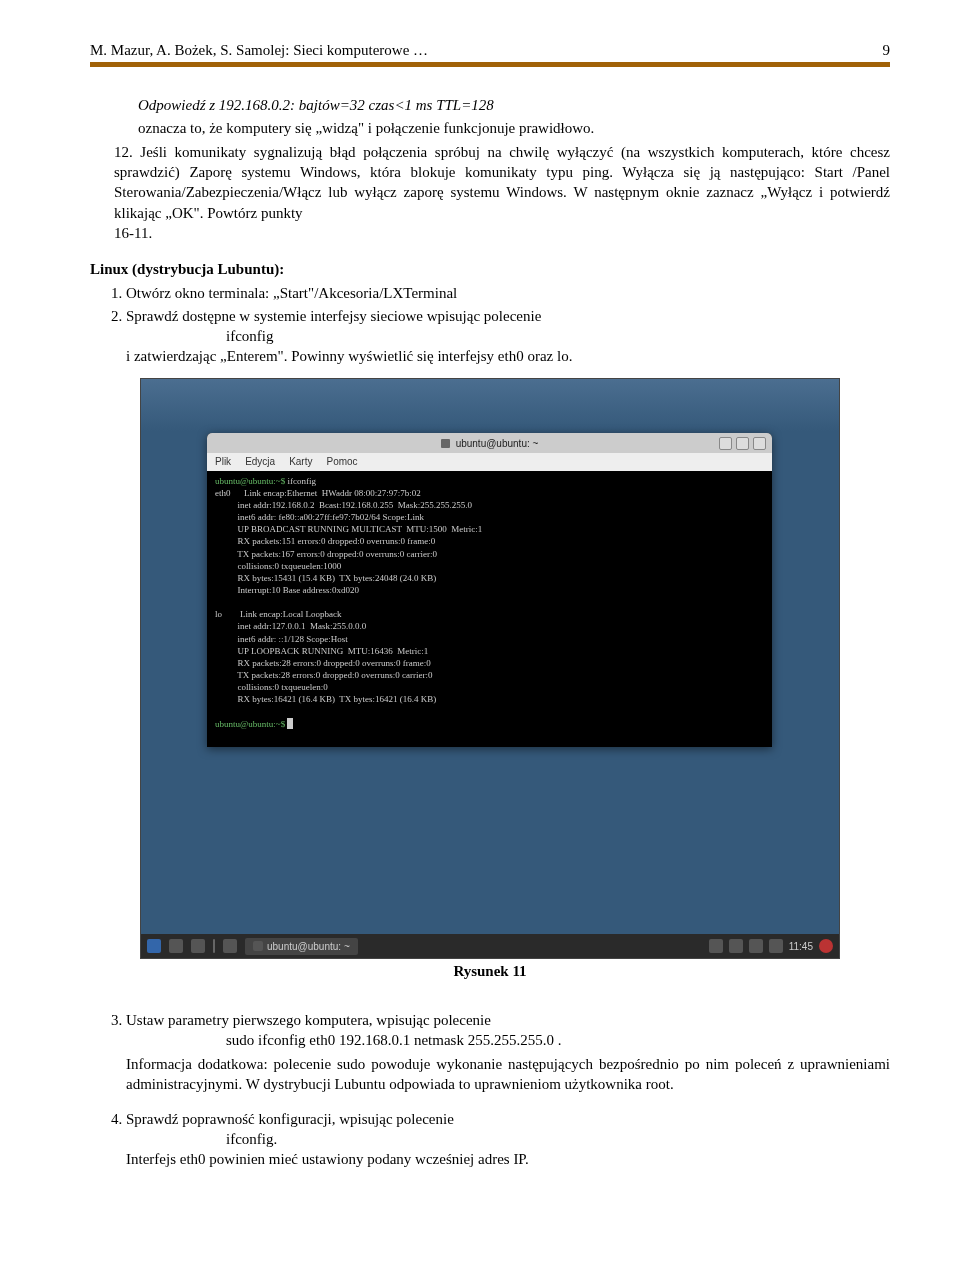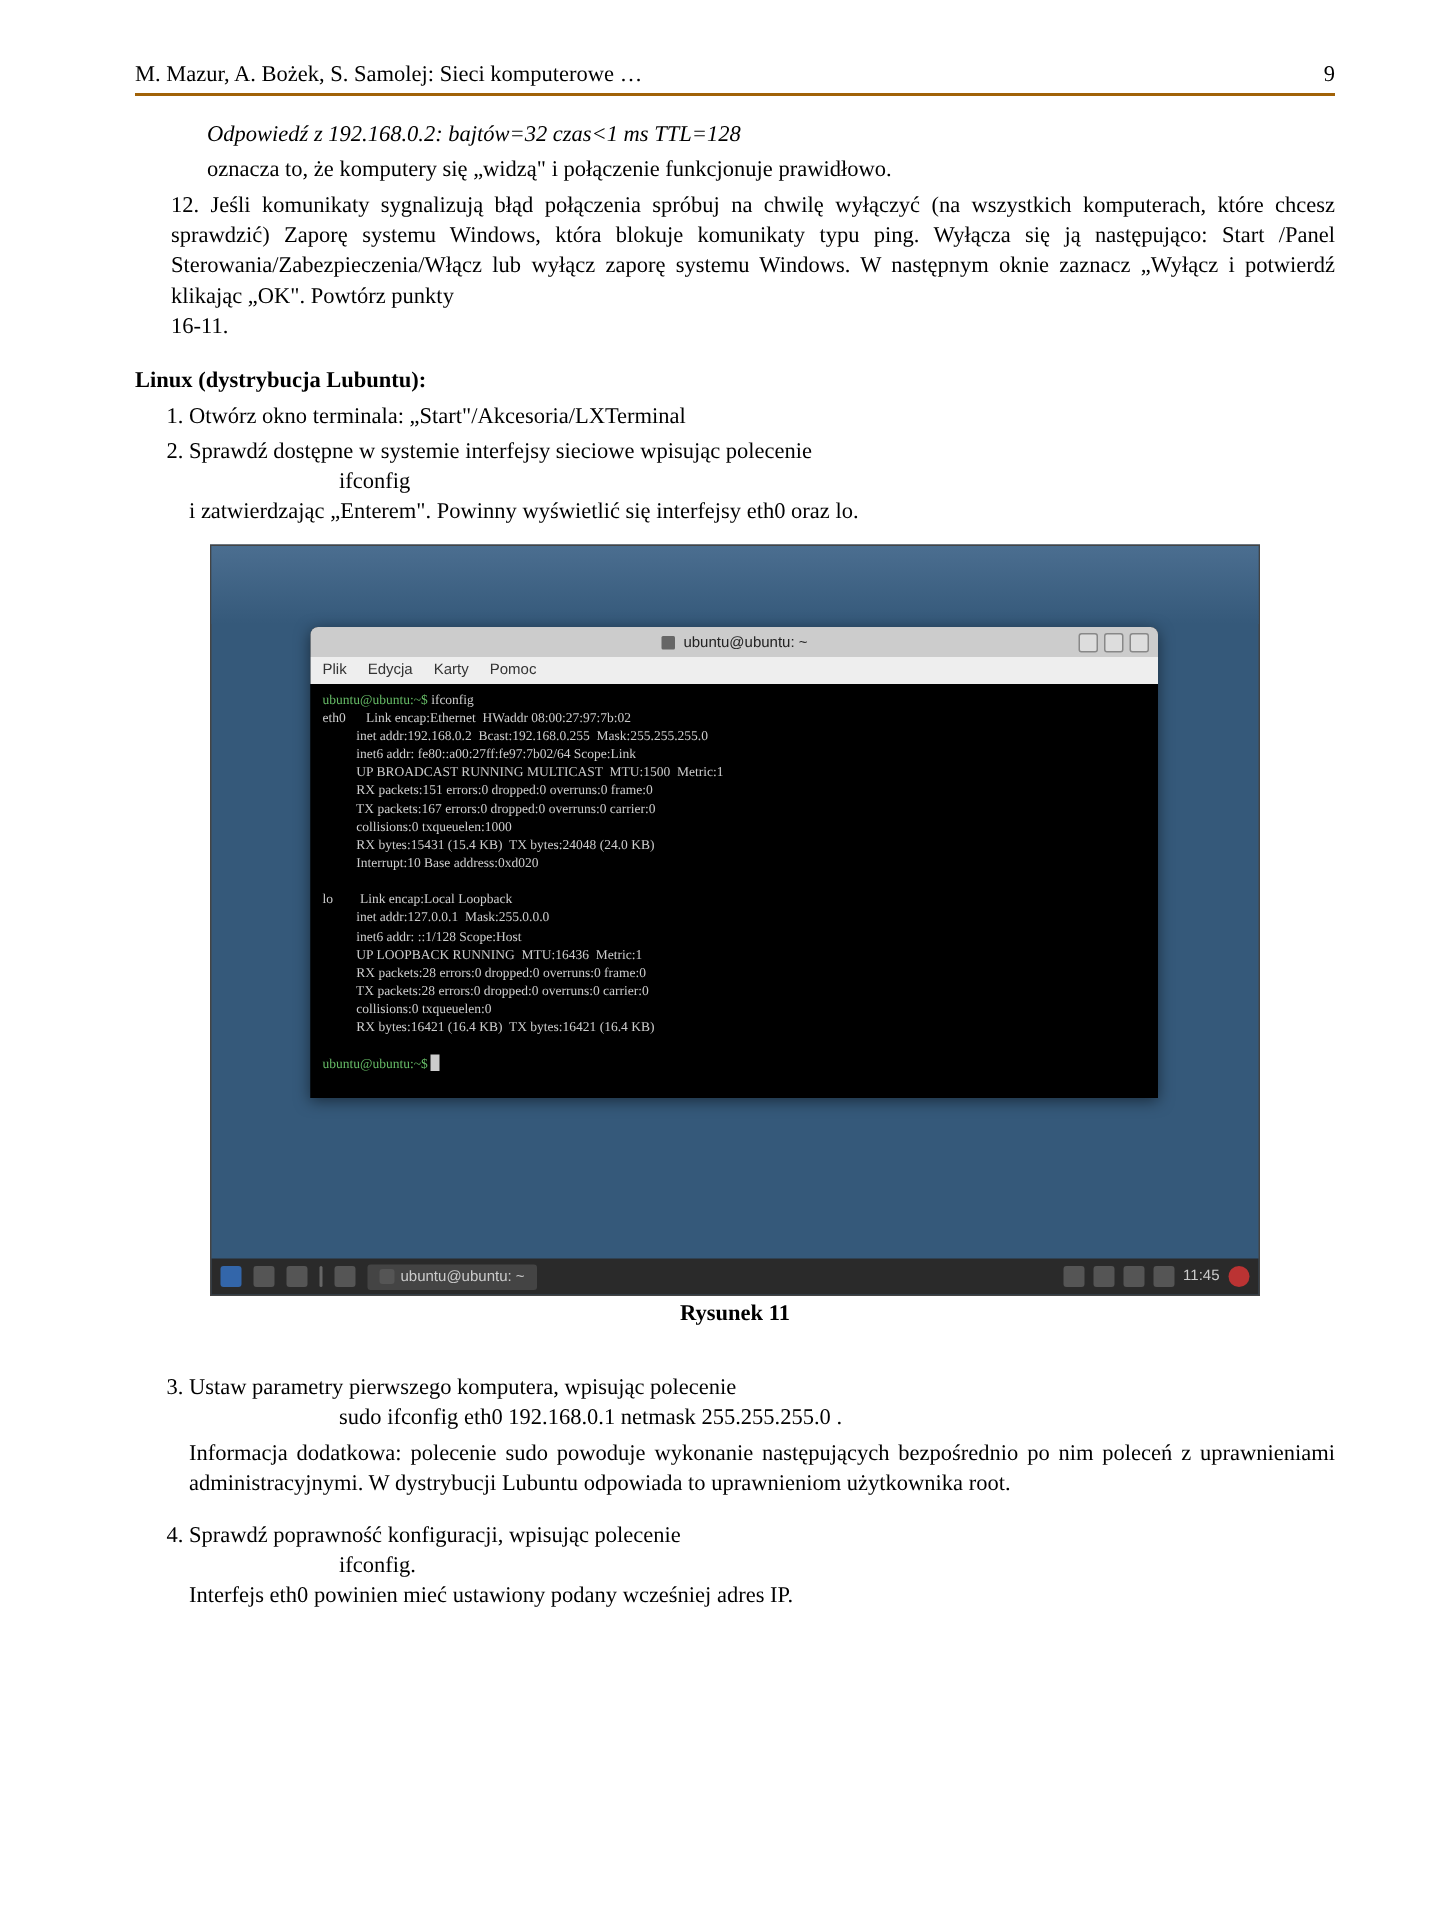--- a/index.html
+++ b/index.html
@@ -9,23 +9,23 @@
     margin: 0;
     padding: 40px 70px 60px 90px;
     background: #fff;
     color: #000;
     width: 960px;
     box-sizing: border-box;
   }
   .header-line {
     display: flex;
     justify-content: space-between;
-    border-bottom: 2px solid #a16207;
+    border-bottom: 5px solid #a16207;
     padding-bottom: 2px;
-    margin-bottom: 16px;
+    margin-bottom: 28px;
     font-size: 15px;
     text-align: center;
   }
   .indent {
     margin-left: 48px;
     text-align: justify;
   }
   .indent-para {
     margin: 0 0 2px 0;
   }
@@ -39,21 +39,21 @@
   .mono-block {
     margin-left: 100px;
     font-family: "Times New Roman", serif;
   }
   .screenshot {
     width: 700px;
     margin: 10px auto 2px auto;
     border: 1px solid #444;
     background: #35597a;
     position: relative;
-    height: 501px;
+    height: 581px;
     box-sizing: border-box;
   }
   .term-window {
     position: absolute;
     top: 54px;
     left: 66px;
     width: 565px;
     background: #000;
     border-radius: 5px 5px 0 0;
     box-shadow: 0 2px 10px rgba(0,0,0,0.5);
@@ -123,21 +123,21 @@
   .tb-icon {
     width: 14px; height: 14px; background: #555; border-radius:2px; display:inline-block;
   }
   .tb-task {
     background: #444;
     padding: 2px 8px;
     border-radius: 2px;
     display: flex; align-items:center; gap:4px;
     font-size: 10px;
   }
-  .taskbar-right { display:flex; align-items:flex-start; gap:6px; }
+  .taskbar-right { display:flex; align-items:flex-end; gap:6px; }
   .caption {
     text-align: center;
     font-weight: bold;
     margin: 2px 0 28px 0;
   }
   .para-just {
     text-align: justify;
     margin: 4px 0;
   }
   .gradient-strip{

